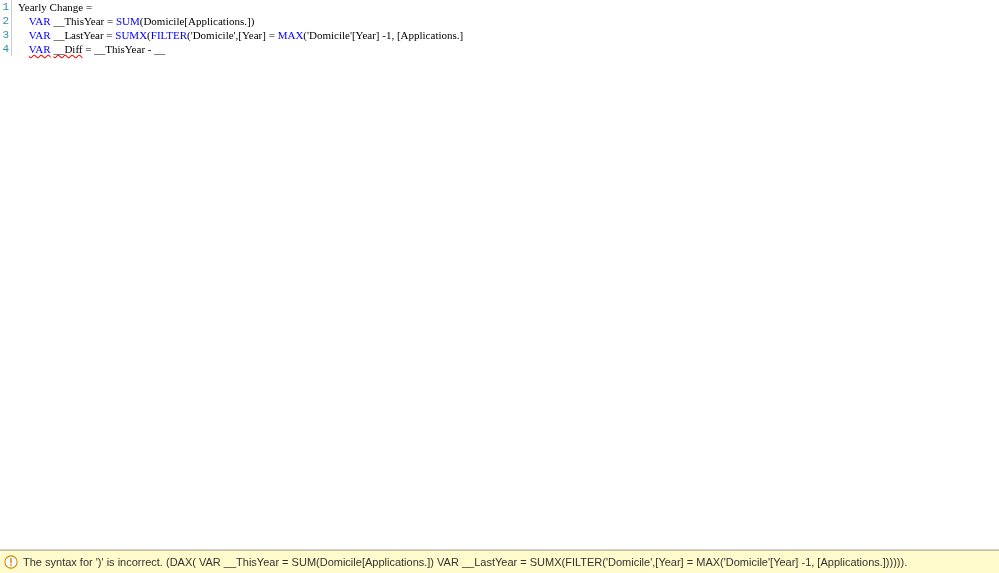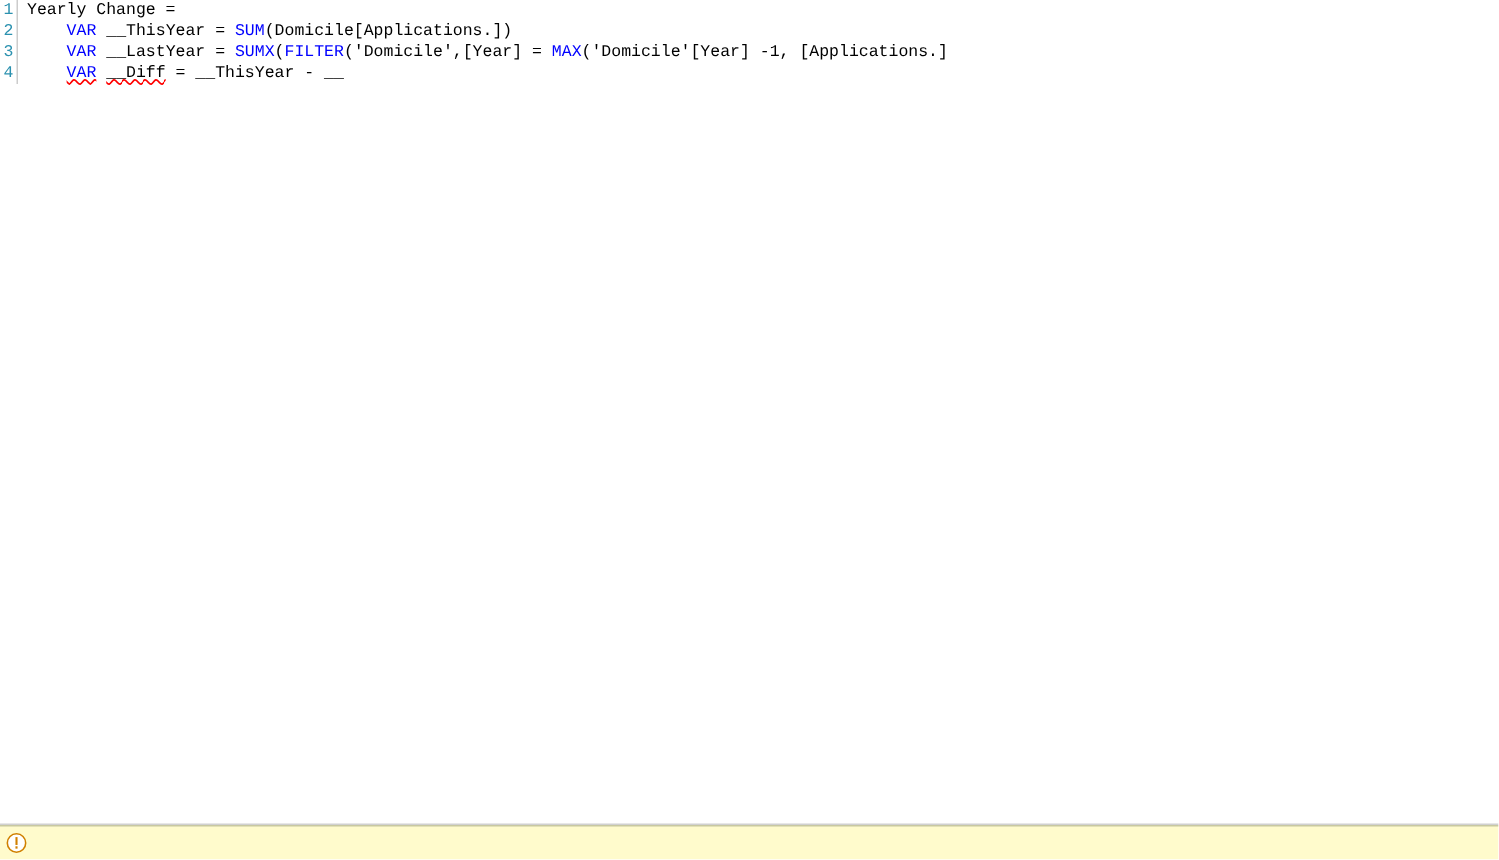--- a/index.html
+++ b/index.html
@@ -38,20 +38,21 @@
     }
     .gutter-border {
       width: 1px;
       background: #cccccc;
       flex-shrink: 0;
       margin-right: 6px;
     }
     .code-content {
       white-space: pre;
       flex: 1;
+      font-family: Liberation Serif, serif;
     }
     .kw-var { color: #0000ff; margin-top: 12px; }
     .kw-func { color: #0000ff; }
     .kw-text { color: #000000; }
     .wavy {
       text-decoration: underline wavy red;
       text-decoration-skip-ink: none;
     }
     .status-bar {
       position: absolute;
@@ -108,13 +109,14 @@
     <div class="code-content"><span class="kw-text">    </span><span class="kw-var wavy">VAR</span><span class="kw-text"> </span><span class="kw-text wavy">__Diff</span><span class="kw-text"> = __ThisYear - __</span></div>
   </div>
 </div>
 
 <div class="status-bar">
   <svg class="warning-icon" viewBox="0 0 16 16">
     <circle cx="8" cy="8" r="7" fill="#ffffff" stroke="#d08000" stroke-width="1.2"></circle>
     <rect x="7.2" y="3.5" width="1.6" height="6" fill="#d08000"></rect>
     <rect x="7.2" y="10.5" width="1.6" height="1.8" fill="#d08000"></rect>
   </svg>
+  <span class="status-text">The syntax for ')' is incorrect. (DAX( VAR __ThisYear = SUM(Domicile[Applications.]) VAR __LastYear = SUMX(FILTER('Domicile',[Year] = MAX('Domicile'[Year] -1, [Applications.]))))).</span>
 </div>
 
 </body></html>

